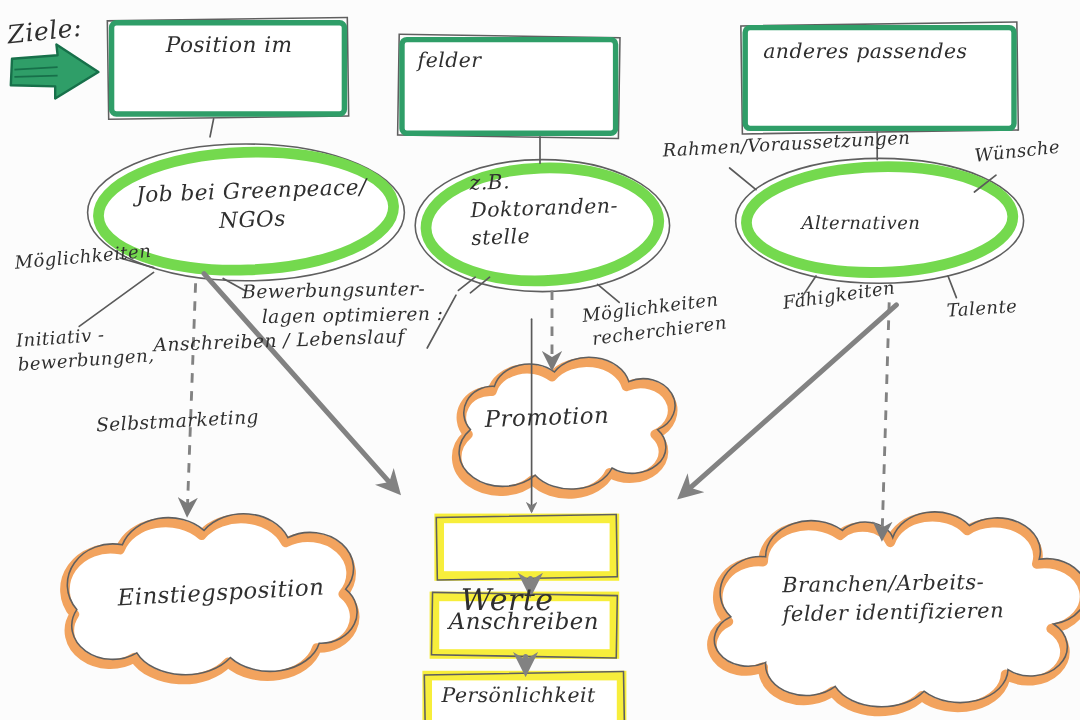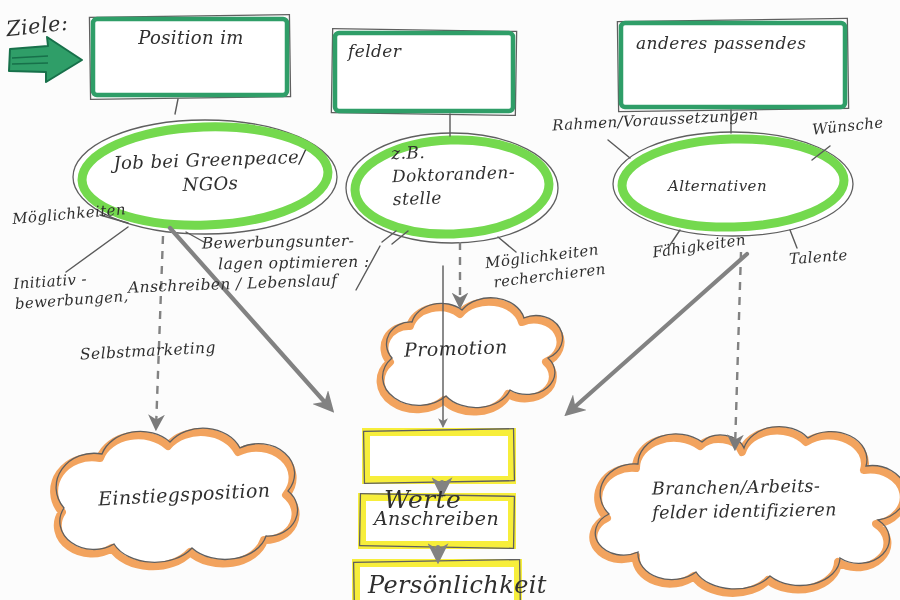--- a/index.html
+++ b/index.html
@@ -198,15 +198,15 @@
   <div class="lbl" style="left:404px;top:336px;font-size:19px;transform:rotate(-2deg);">
     <div>Promotion</div>
   </div>
   <div class="lbl" style="left:652px;top:476px;font-size:17.5px;transform:rotate(-1deg);">
     <div>Branchen/Arbeits-</div>
     <div>felder identifizieren</div>
   </div>
 
   <div class="lbl" style="left:384px;top:441px;font-size:25px;margin-top:42px;">Werte</div>
   <div class="lbl" style="left:374px;top:506px;font-size:19px;">Anschreiben</div>
-  <div class="lbl" style="left:368px;top:569px;font-size:24px;">Persönlichkeit</div>
+  <div class="lbl" style="left:368px;top:569px;font-size:17px;">Persönlichkeit</div>
 
 </div>
 
 </body></html>

